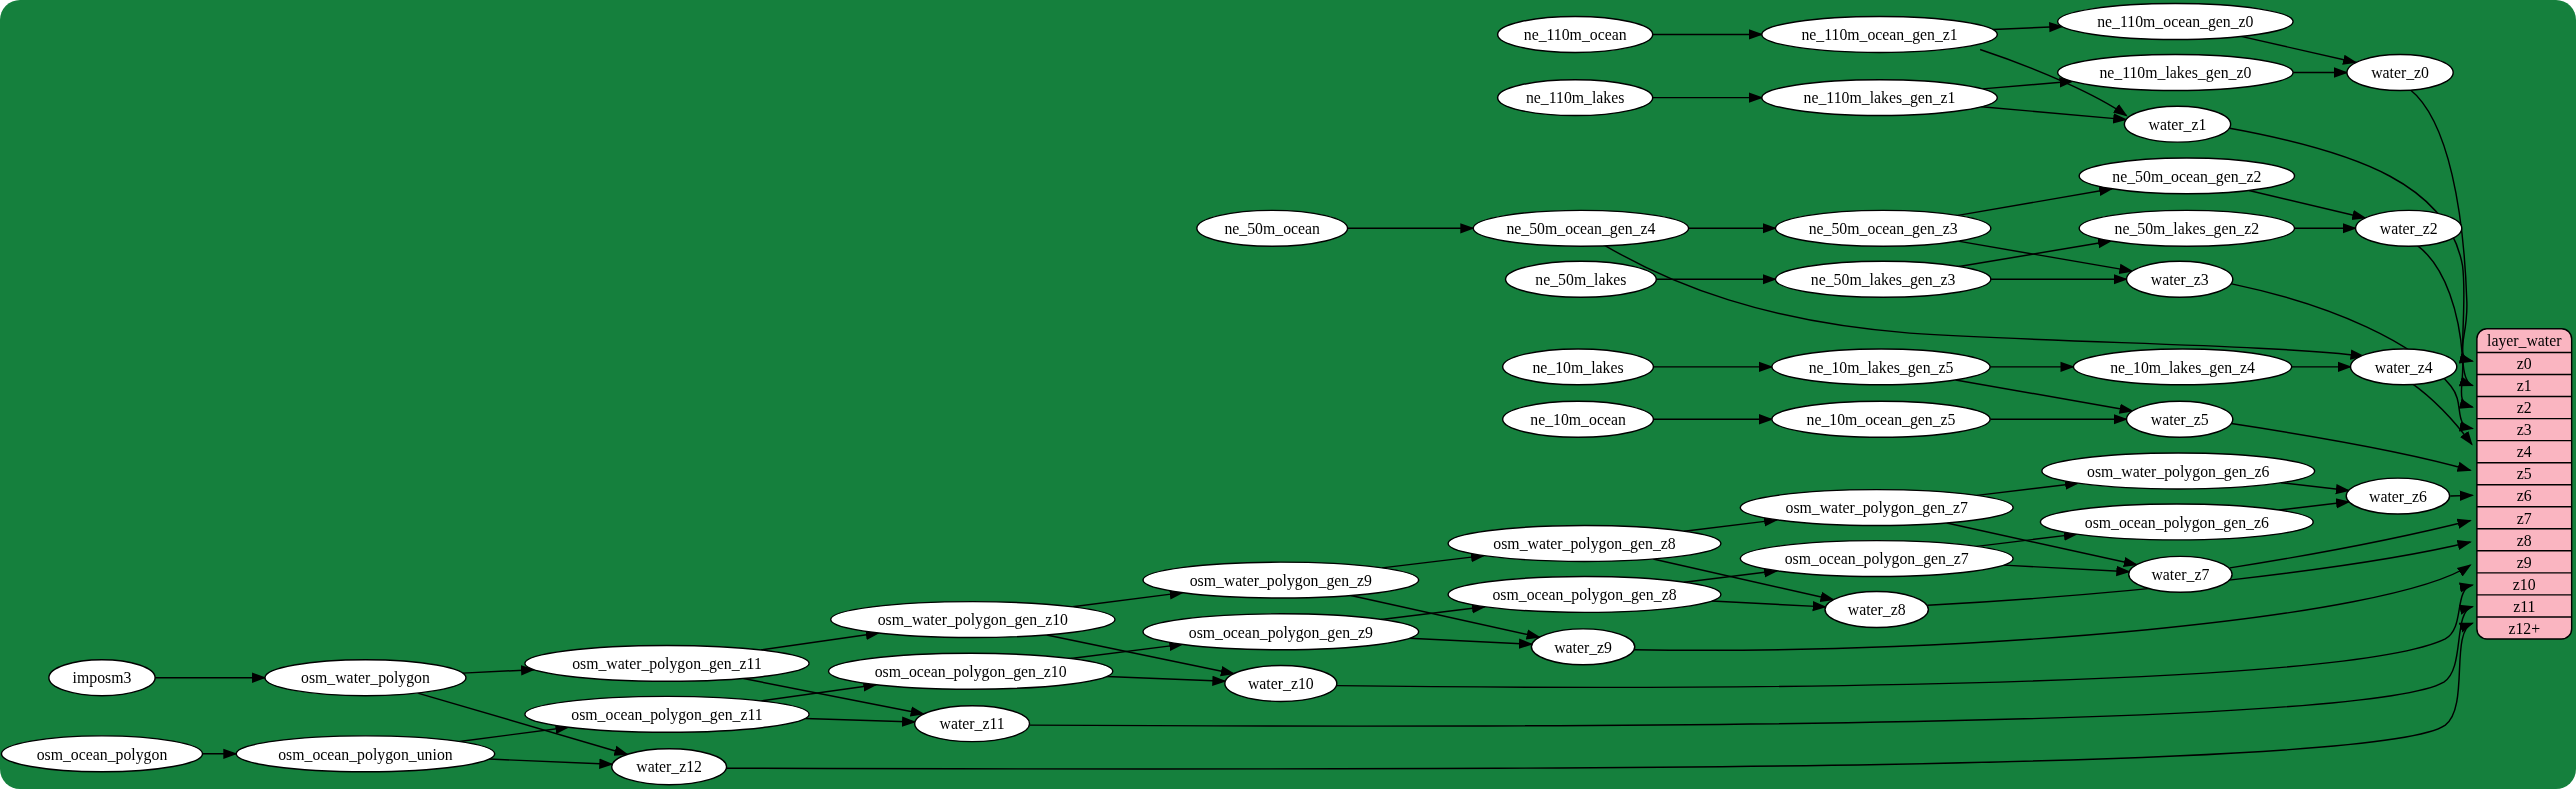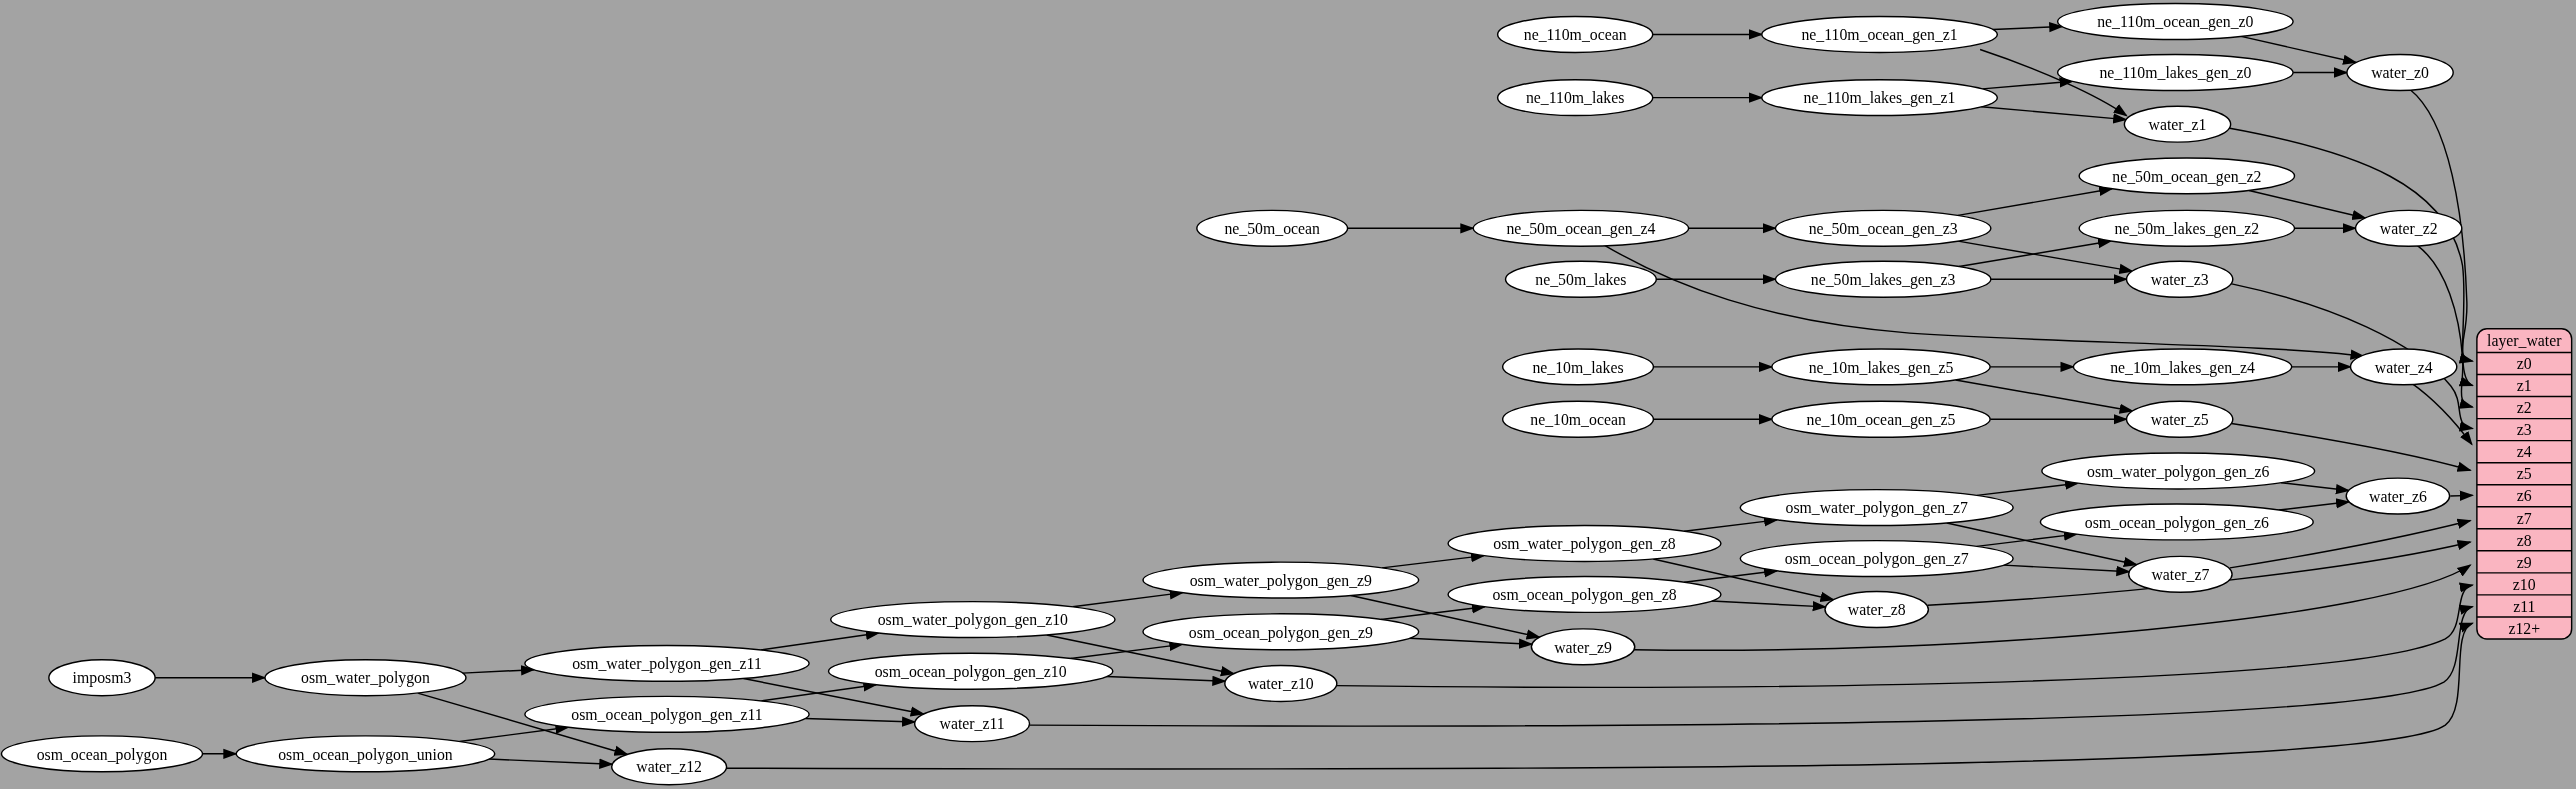--- a/index.html
+++ b/index.html
@@ -8,21 +8,22 @@
     background: #ffffff;
     width: 2576px;
     height: 789px;
     overflow: hidden;
     font-family: "Liberation Serif", "DejaVu Serif", serif;
   }
   #diagram-canvas {
     position: relative;
     width: 2576px;
     height: 789px;
-    background: #a3a3a3;
+    background: #15803d;
+    border-radius: 20px;
   }
   svg text {
     font-family: "Liberation Serif", "DejaVu Serif", serif;
     font-size: 22px;
     fill: #000000;
   }
   svg .table-title { font-size: 22px; }
   svg .row-label  { font-size: 22px; }
 </style>
 </head>

